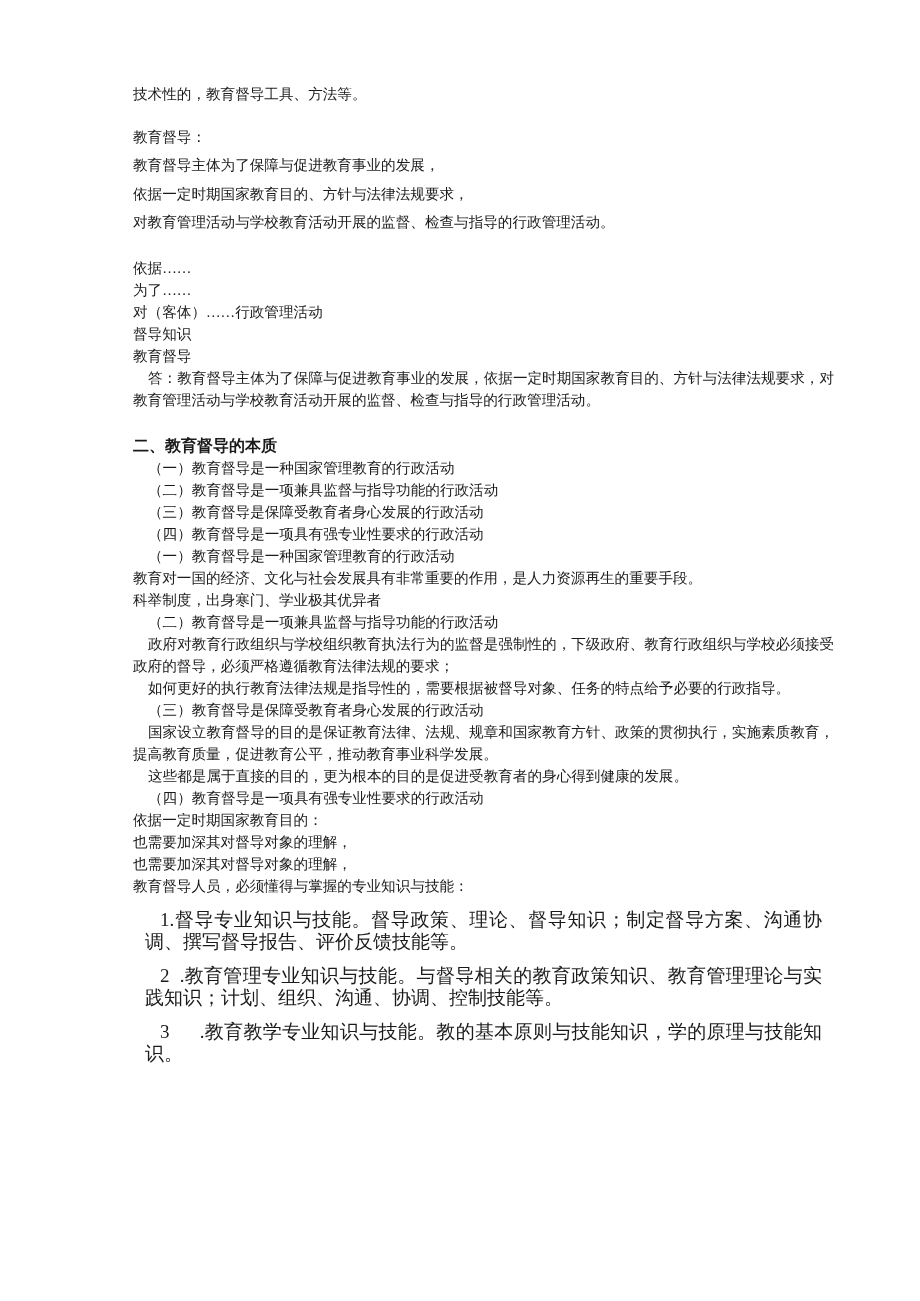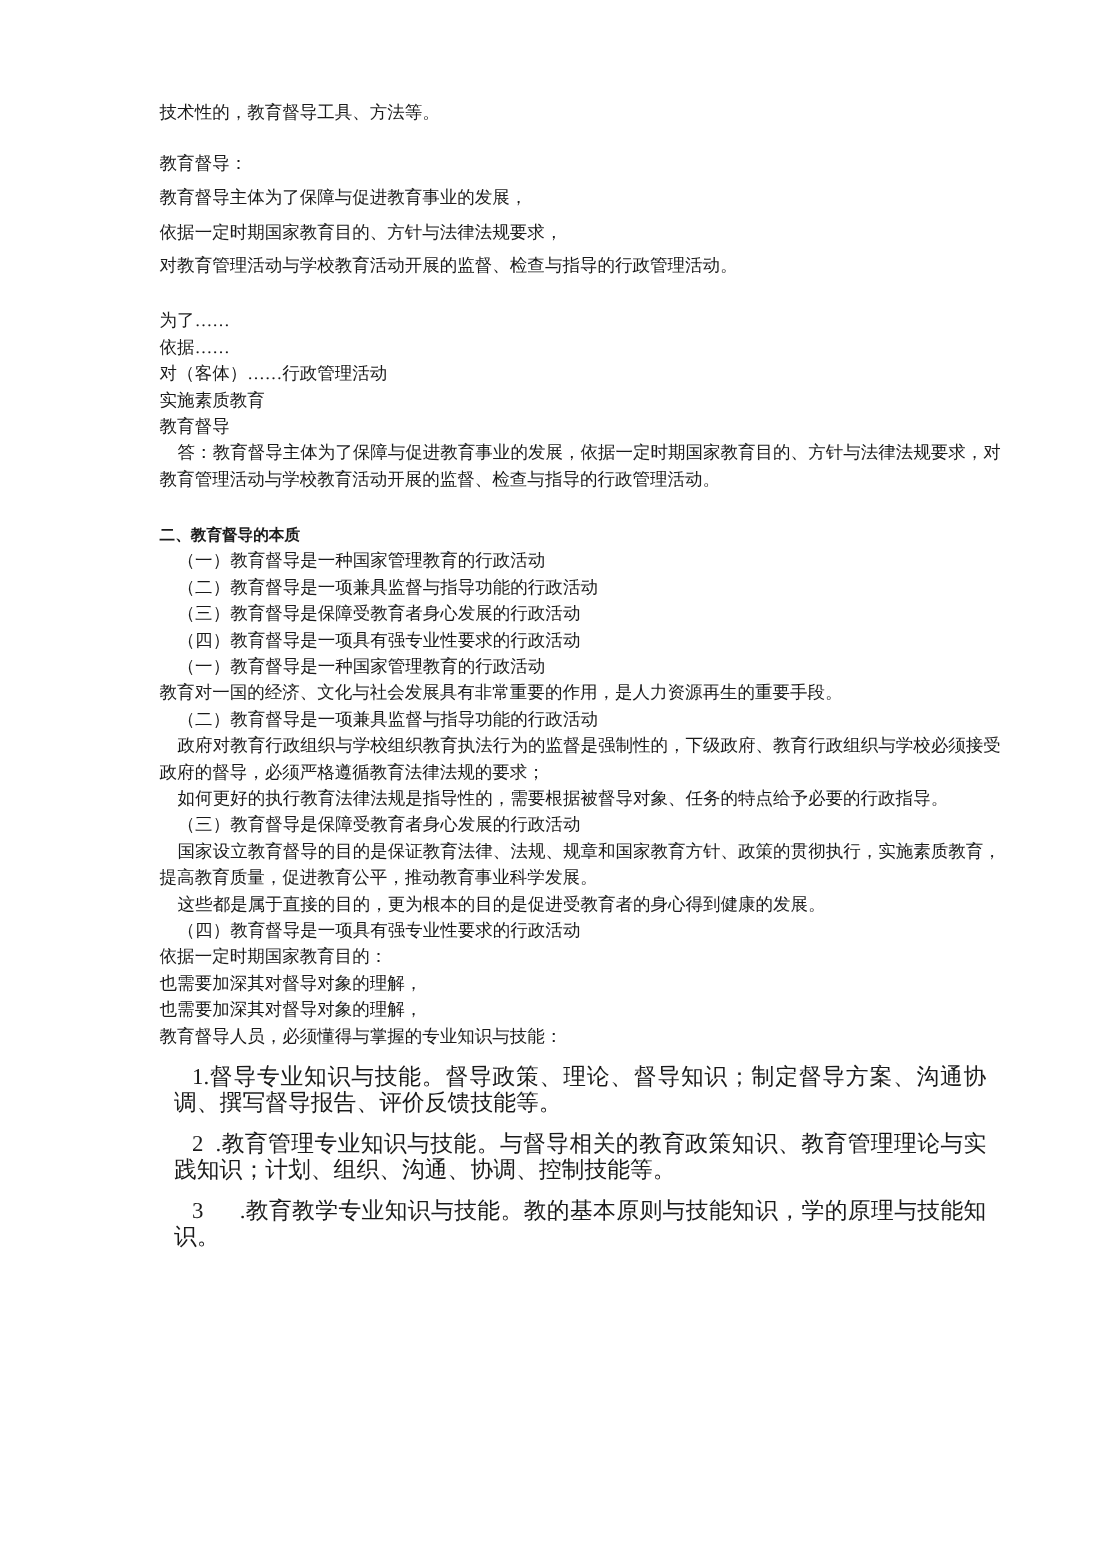--- a/index.html
+++ b/index.html
@@ -47,21 +47,21 @@
   .spacer-md { height: 20px; }
   .spacer-lg { height: 24px; }
 
   
   .ind-0  { text-indent: 0; }   
   .ind-2  { text-indent: 15px; }   
   .ind-list { padding-left: 15px; text-indent: 0; }
 
   .heading {
     font-weight: bold;
-    font-size: 13px;
+    font-size: 16px;
     line-height: 22px;
     margin: 0;
     text-indent: 0;
     padding-left: 0;
   }
 
   .num-item {
     margin: 12px;
     font-size: 19px;
     line-height: 22px;
@@ -82,38 +82,39 @@
 
     <div class="spacer-sm"></div>
 
     <p class="p loose ind-0">教育督导：</p>
     <p class="p loose ind-0">教育督导主体为了保障与促进教育事业的发展，</p>
     <p class="p loose ind-0">依据一定时期国家教育目的、方针与法律法规要求，</p>
     <p class="p loose ind-0">对教育管理活动与学校教育活动开展的监督、检查与指导的行政管理活动。</p>
 
     <div class="spacer-md"></div>
 
+    <p class="p ind-0">依据……</p>
     <p class="p ind-0">为了……</p>
-    <p class="p ind-0">依据……</p>
     <p class="p ind-0">对（客体）……行政管理活动</p>
-    <p class="p ind-0">实施素质教育</p>
+    <p class="p ind-0">督导知识</p>
     <p class="p ind-0">教育督导</p>
     <p class="p ind-2">答：教育督导主体为了保障与促进教育事业的发展，依据一定时期国家教育目的、方针与法律法规要求，对教育管理活动与学校教育活动开展的监督、检查与指导的行政管理活动。</p>
 
     <div class="spacer-lg"></div>
 
     <p class="heading">二、教育督导的本质</p>
 
     <p class="p ind-list">（一）教育督导是一种国家管理教育的行政活动</p>
     <p class="p ind-list">（二）教育督导是一项兼具监督与指导功能的行政活动</p>
     <p class="p ind-list">（三）教育督导是保障受教育者身心发展的行政活动</p>
     <p class="p ind-list">（四）教育督导是一项具有强专业性要求的行政活动</p>
 
     <p class="p ind-list">（一）教育督导是一种国家管理教育的行政活动</p>
     <p class="p ind-0">教育对一国的经济、文化与社会发展具有非常重要的作用，是人力资源再生的重要手段。</p>
+    <p class="p ind-0">科举制度，出身寒门、学业极其优异者</p>
 
     <p class="p ind-list">（二）教育督导是一项兼具监督与指导功能的行政活动</p>
     <p class="p ind-2">政府对教育行政组织与学校组织教育执法行为的监督是强制性的，下级政府、教育行政组织与学校必须接受政府的督导，必须严格遵循教育法律法规的要求；</p>
     <p class="p ind-2">如何更好的执行教育法律法规是指导性的，需要根据被督导对象、任务的特点给予必要的行政指导。</p>
 
     <p class="p ind-list">（三）教育督导是保障受教育者身心发展的行政活动</p>
     <p class="p ind-2">国家设立教育督导的目的是保证教育法律、法规、规章和国家教育方针、政策的贯彻执行，实施素质教育，提高教育质量，促进教育公平，推动教育事业科学发展。</p>
     <p class="p ind-2">这些都是属于直接的目的，更为根本的目的是促进受教育者的身心得到健康的发展。</p>
 
     <p class="p ind-list">（四）教育督导是一项具有强专业性要求的行政活动</p>

